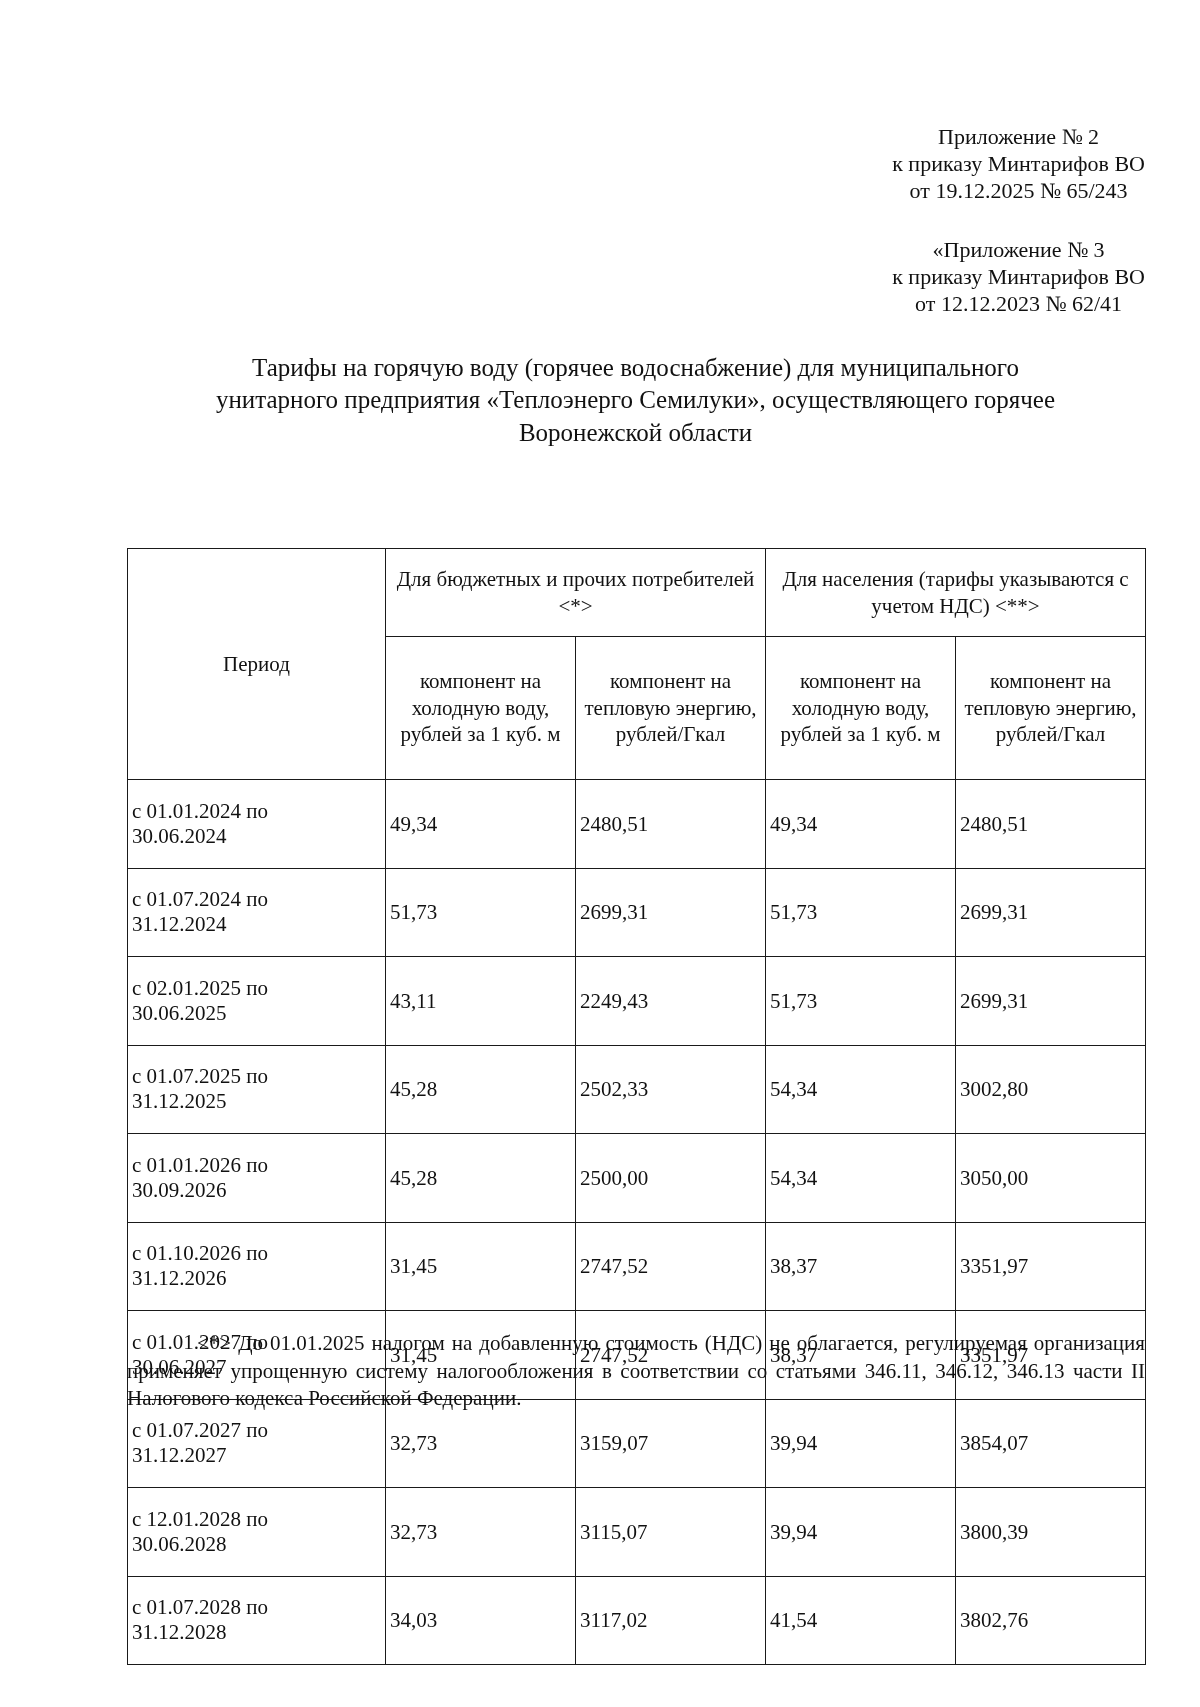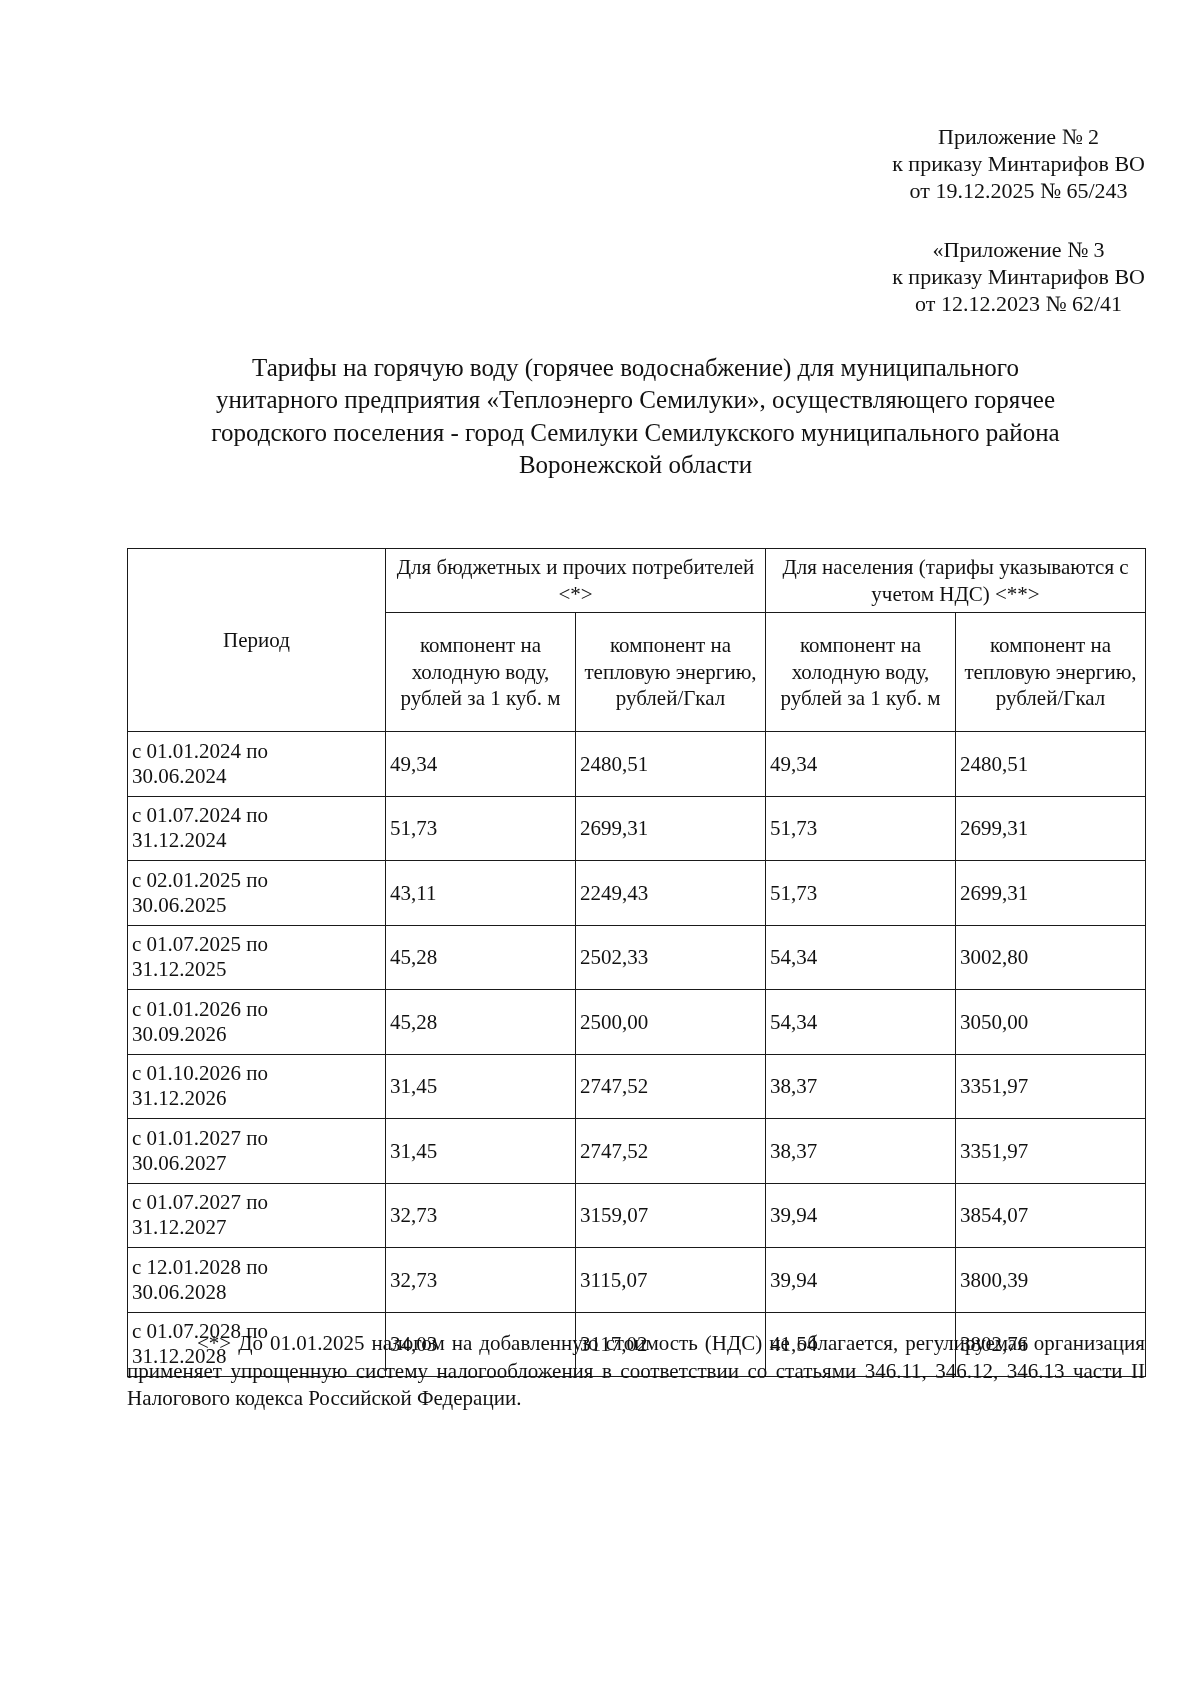--- a/index.html
+++ b/index.html
@@ -49,21 +49,21 @@
       width: 1018px;
       border-collapse: collapse;
       table-layout: fixed;
       font-size: 21px;
       line-height: 26.5px;
     }
     table.tariffs td, table.tariffs th {
       border: 1.5px solid #1a1a1a;
       vertical-align: middle;
       font-weight: normal;
-      padding: 4px 4px;
+      padding: 16px 4px;
     }
     col.c-period { width: 258px; }
     col.c-v { width: 190px; }
     tr.hrow1 th { height: 55px; }
     tr.hrow2 th { height: 110px; }
     tr.drow td { height: 55.5px; }
     td.period { line-height: 25px; margin-top: 25px; }
 
     .notes {
       position: absolute;
@@ -92,21 +92,20 @@
 
   <div class="approval a2">
     <div>«Приложение № 3</div>
     <div>к приказу Минтарифов ВО</div>
     <div>от 12.12.2023 № 62/41</div>
   </div>
 
   <div class="title">
     <div>Тарифы на горячую воду (горячее водоснабжение) для муниципального</div>
     <div>унитарного предприятия «Теплоэнерго Семилуки», осуществляющего горячее</div>
-    <div>городского поселения - город Семилуки Семилукского муниципального района</div>
     <div>Воронежской области</div>
   </div>
 
   <table class="tariffs">
     <colgroup>
       <col class="c-period">
         <col class="c-v">
         <col class="c-v">
         <col class="c-v">
         <col class="c-v">

